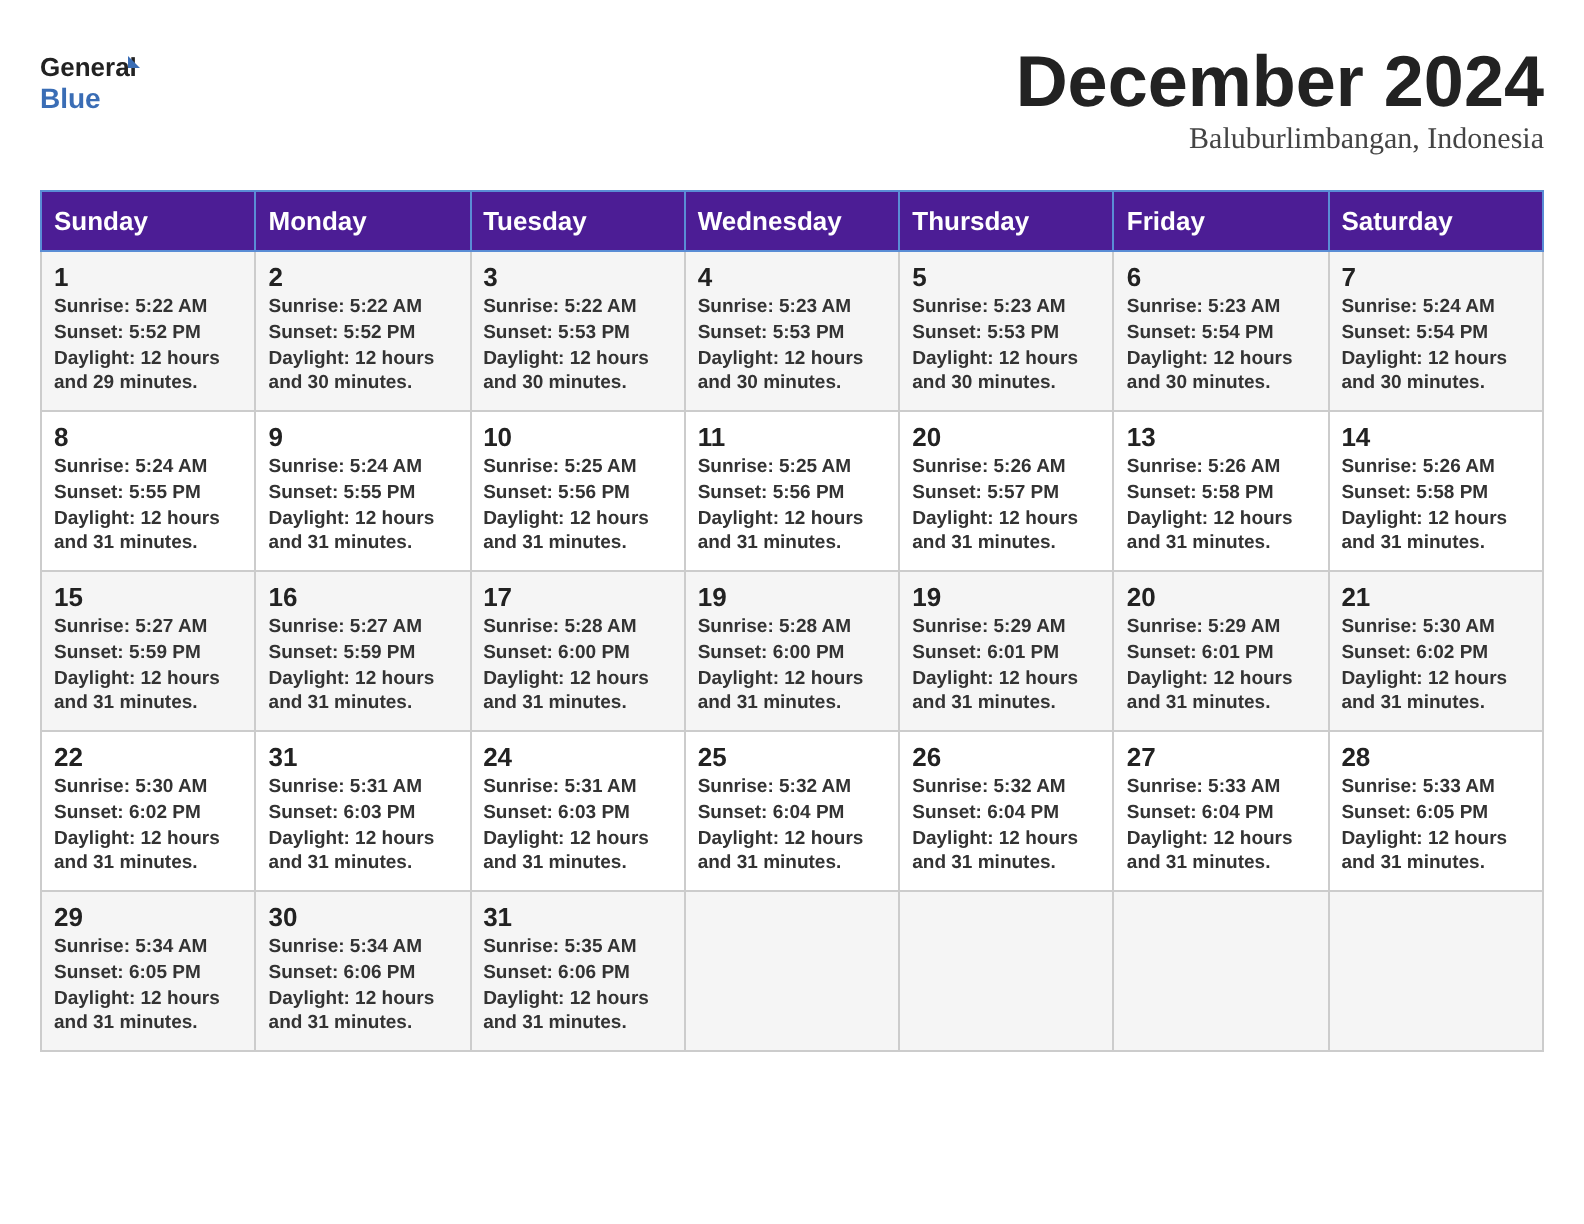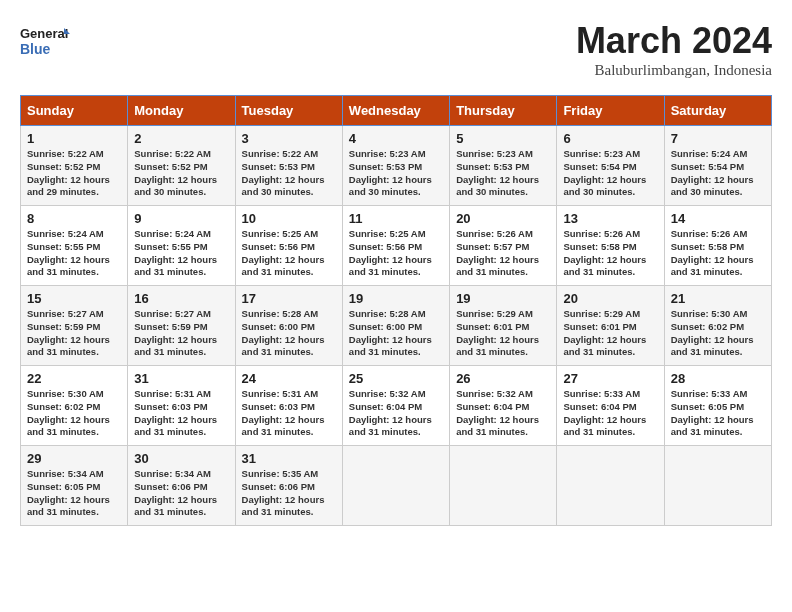--- a/index.html
+++ b/index.html
@@ -33,21 +33,21 @@
       font-size: 15px;
       color: #444;
       font-family: Liberation Serif, serif;
     }
     table {
       width: 100%;
       border-collapse: collapse;
       table-layout: fixed;
     }
     thead tr th {
-      background-color: #c2410c;
+      background-color: #4c1d95;
       color: #fff;
       text-align: left;
       padding: 7px 6px;
       font-size: 13px;
       font-weight: bold;
       border: 1px solid #5a8dd5;
     }
     tbody tr td {
       vertical-align: top;
       padding: 5px 6px;
@@ -84,21 +84,21 @@
 
 <div class="header">
   <div class="logo">
   <svg width="50" height="40" viewBox="0 0 50 40">
     <text x="0" y="18" font-family="Arial" font-size="13" font-weight="bold" fill="#222">General</text>
     <polygon points="44,8 50,14 44,14" fill="#3a6db5"></polygon>
     <text x="0" y="34" font-family="Arial" font-size="14" font-weight="bold" fill="#3a6db5">Blue</text>
   </svg>
 </div>
   <div class="title-block">
-    <div class="month-title">March 2024</div>
+    <div class="month-title">December 2024</div>
     <div class="location-title">Baluburlimbangan, Indonesia</div>
   </div>
 </div>
 
 <table>
   <thead>
     <tr>
     <th>Sunday</th>
         <th>Monday</th>
         <th>Tuesday</th>

